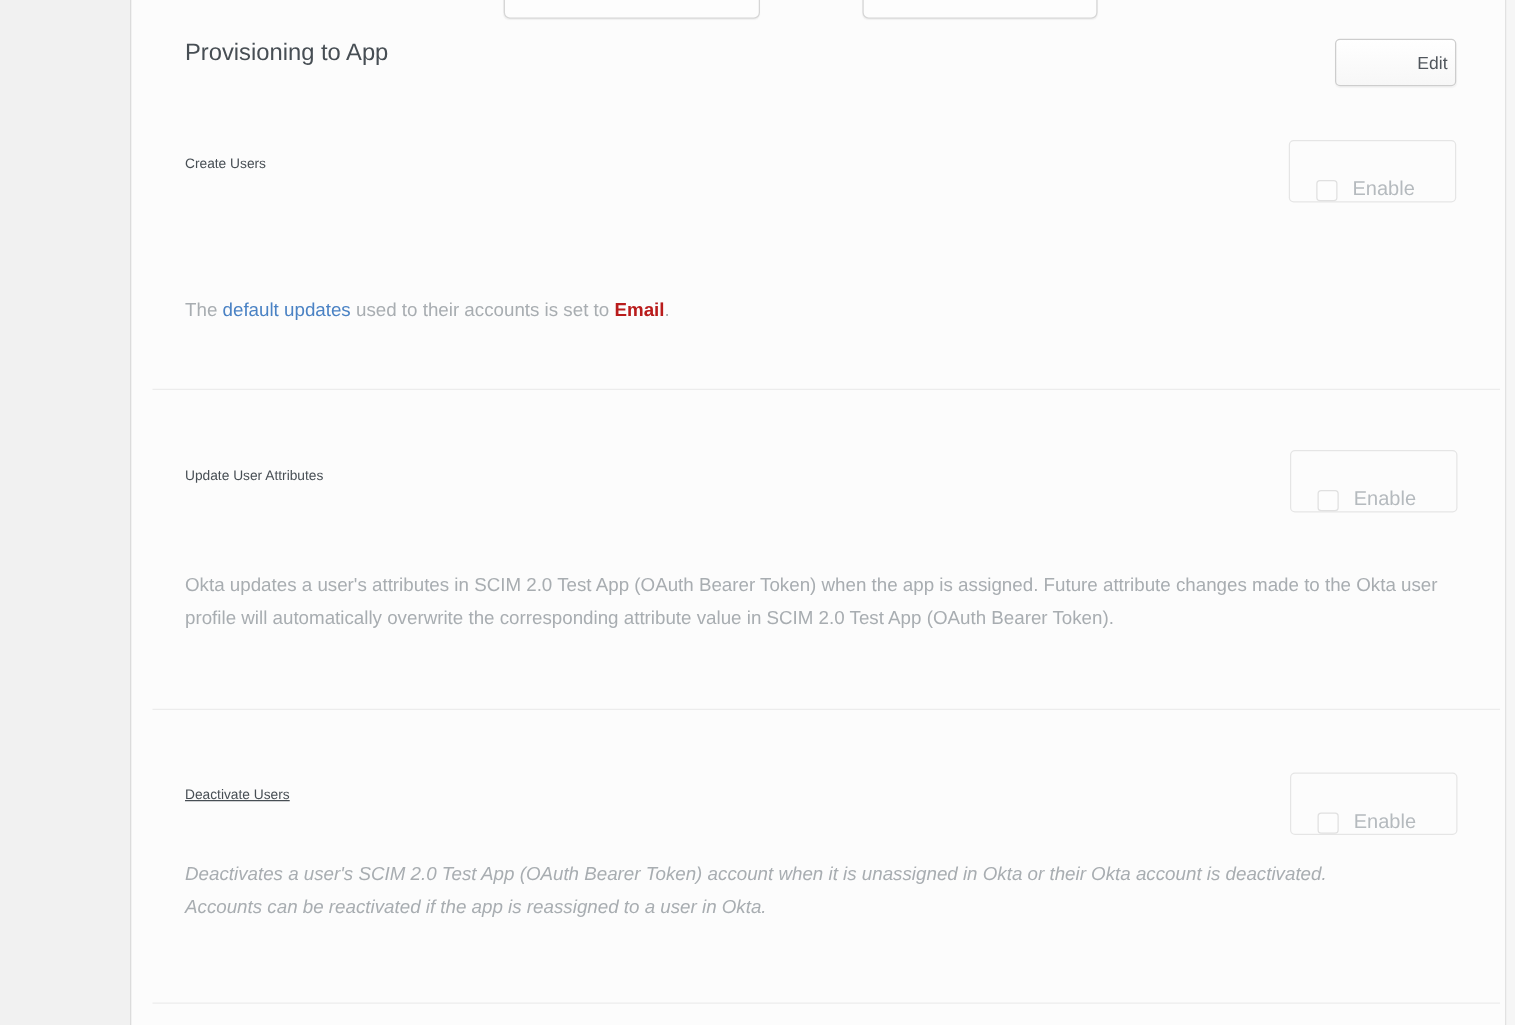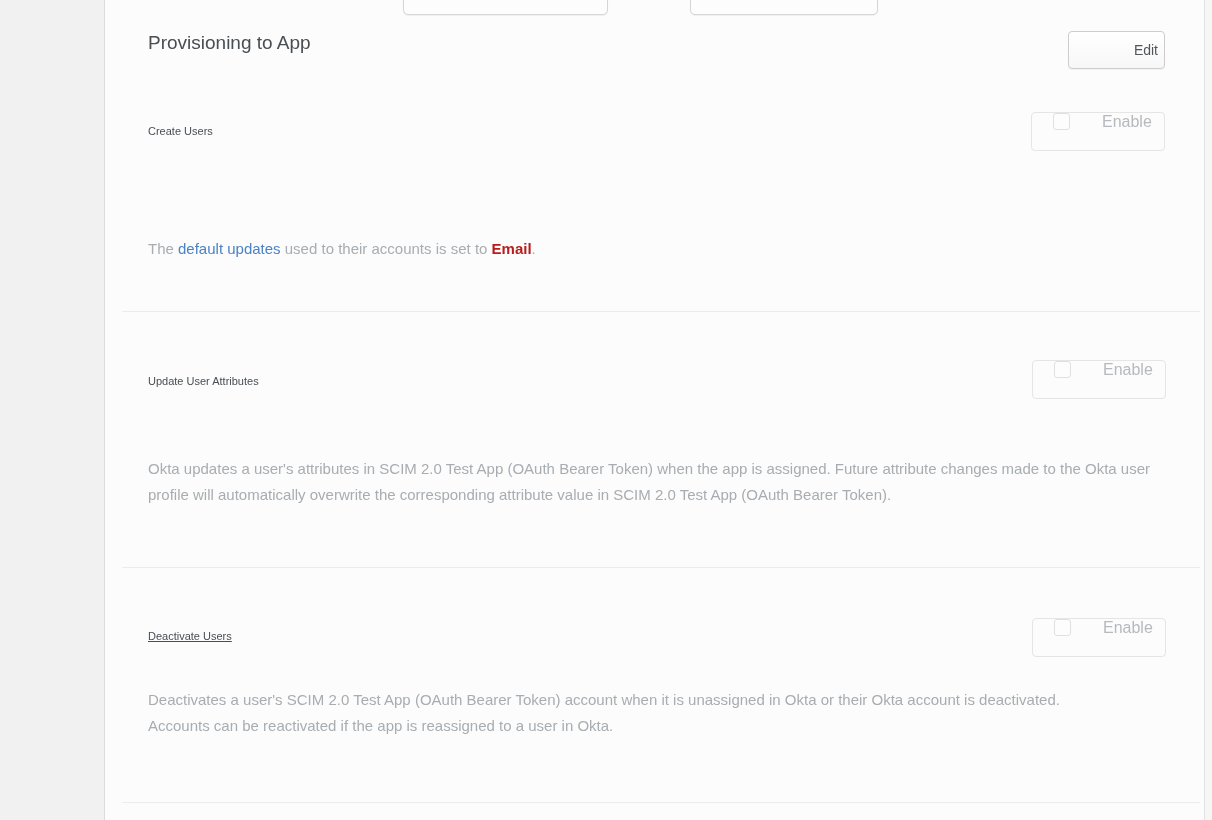--- a/index.html
+++ b/index.html
@@ -45,42 +45,42 @@
 
   .section-title{
     position:absolute;left:148px;
     font-size:11px;color:#474e54;font-weight:400;
   }
   .t-create{top:125px;}
   .t-update{top:375px;}
   .t-deactivate{top:630px;text-decoration:underline;}
 
   .enable-button{
-    position:absolute;box-sizing:border-box;width:134px;height:39px;
+    position:absolute;box-sizing:border-box;width:134px;height:50px;
     background:#fcfcfc;border:1px solid #e5e5e5;border-radius:4px;
-    display:flex;align-items:flex-start;padding-left:21px;
-    color:#b5babe;font-size:16px;gap:20px;
+    display:flex;align-items:flex-end;padding-left:21px;
+    color:#b5babe;font-size:16px;
   }
   .e-1{left:1031px;top:112px;}
   .e-2{left:1032px;top:360px;}
   .e-3{left:1032px;top:618px;}
   .enable-checkbox{
     width:17px;height:17px;box-sizing:border-box;margin-right:12px;
     background:#fdfdfd;border:1px solid #e0e0e0;border-radius:3px;
     display:inline-block;flex:0 0 auto;
   }
 
   .desc{
     position:absolute;left:148px;
     font-size:15px;line-height:26px;color:#a8adb1;
   }
   .d-1{top:186px;width:1040px;}
   .d-note{top:236px;width:1040px;}
   .d-2{top:456px;width:1014px;}
-  .d-3{top:687px;width:962px;}
+  .d-3{top:687px;width:962px;font-style:italic;}
 
   .inline-link{color:#4a82c4;text-decoration:none;cursor:pointer;}
   .bold-value{color:#b91c1c;font-weight:700;}
 
   .divider{
     position:absolute;left:122px;width:1078px;height:1px;background:#ececec;
   }
   .dv-1{top:311px;}
   .dv-2{top:567px;}
   .dv-3{top:802px;}

